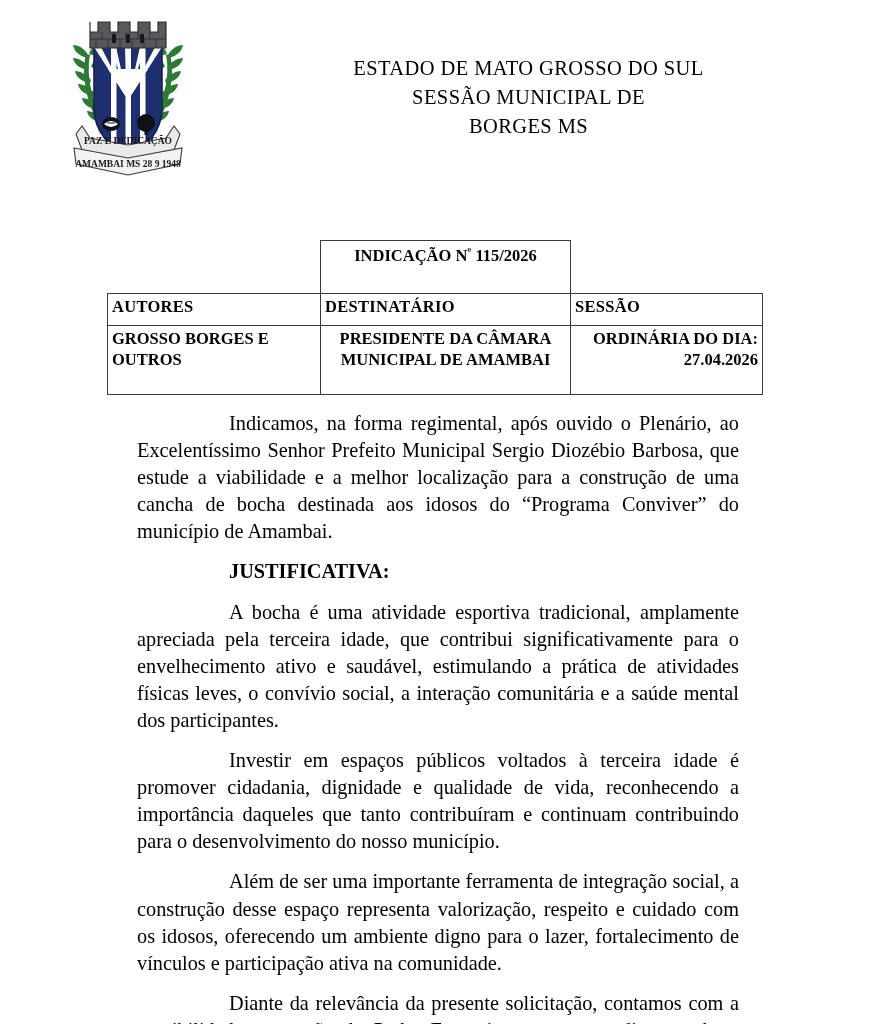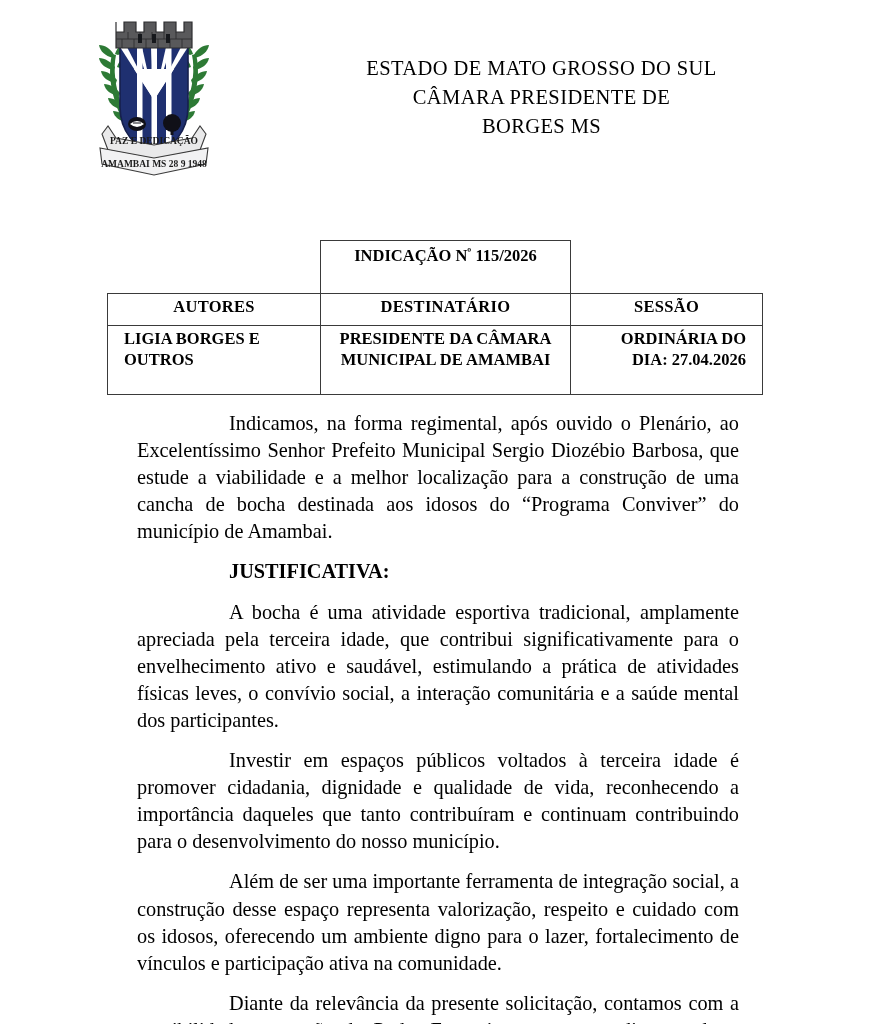--- a/index.html
+++ b/index.html
@@ -20,21 +20,21 @@
   
   .header {
     display: flex;
     align-items: flex-start;
     padding: 14px 0 0 0;
     height: 185px;
     box-sizing: border-box;
   }
   .brasao-wrap {
     width: 120px;
-    margin-left: 94px;
+    margin-left: 68px;
     flex: none;
     position: relative;
   }
   .header-titles {
     flex: 1;
     text-align: center;
     padding-top: 40px;
   }
   .header-titles div {
     font-size: 20.5px;
@@ -52,38 +52,37 @@
   
   .doc-table {
     border-collapse: collapse;
     margin-left: 107px;
     width: 655px;
     table-layout: fixed;
     margin-top: 55px;
   }
   .doc-table td {
     border: 1.4px solid #3a3a3a;
-    padding: 3px 16px;
+    padding: 3px 4px;
     vertical-align: top;
     font-size: 16.5px;
     line-height: 1.25;
   }
   .cell-blank {
     border: none !important;
   }
   .titulo-cell {
     text-align: center;
     font-weight: bold;
     font-size: 17px;
     height: 44px;
     vertical-align: top;
     padding-top: 5px !important;
   }
   .col-head {
-    text-align: center;
     font-weight: bold;
     font-size: 16.5px;
     letter-spacing: 0.3px;
     height: 25px;
     vertical-align: middle;
   }
   .cell-autores {
     font-weight: bold;
     text-align: left;
     height: 62px;
@@ -221,21 +220,21 @@
         <path d="M8 120 L14 112 L22 124 L60 131 L98 124 L106 112 L112 120 L106 136 L60 145 L14 136 Z" fill="#e9e9ea" stroke="#3a3a3a" stroke-width="1.1"></path>
         <text x="60" y="130" font-family="'Liberation Serif', serif" font-size="9.5" font-weight="bold" fill="#1b1b1b" text-anchor="middle">PAZ E DEDICAÇÃO</text>
         <path d="M6 134 L60 144 L114 134 L112 150 L60 161 L8 150 Z" fill="#f2f2f3" stroke="#3a3a3a" stroke-width="1.1"></path>
         <text x="60" y="153" font-family="'Liberation Serif', serif" font-size="9.5" font-weight="bold" fill="#1b1b1b" text-anchor="middle">AMAMBAI   MS   28 9 1948</text>
       </g>
     </svg>
   </div>
 
   <div class="header-titles">
     <div>ESTADO DE MATO GROSSO DO SUL</div>
-    <div>CÂMARA PRESIDENTE DE</div>
+    <div>SESSÃO MUNICIPAL DE</div>
     <div>BORGES MS</div>
   </div>
 </div>
 
 <table class="doc-table">
   <colgroup>
     <col style="width:213px">
     <col style="width:250px">
     <col style="width:192px">
   </colgroup>
@@ -244,21 +243,21 @@
       <td class="cell-blank"></td>
       <td class="titulo-cell"><span>INDICAÇÃO N</span><span class="nbsp-sup">º</span><span> 115/2026</span></td>
       <td class="cell-blank"></td>
     </tr>
     <tr>
       <td class="col-head">AUTORES</td>
       <td class="col-head">DESTINATÁRIO</td>
       <td class="col-head">SESSÃO</td>
     </tr>
     <tr>
-      <td class="cell-autores">LIGIA BORGES E OUTROS</td>
+      <td class="cell-autores">GROSSO BORGES E OUTROS</td>
       <td class="cell-dest">PRESIDENTE DA CÂMARA MUNICIPAL DE AMAMBAI</td>
       <td class="cell-sessao">ORDINÁRIA DO DIA: 27.04.2026</td>
     </tr>
   </tbody>
 </table>
 
 <div class="body-text">
   <p>Indicamos, na forma regimental, após ouvido o Plenário, ao Excelentíssimo Senhor Prefeito Municipal Sergio Diozébio Barbosa, que estude a viabilidade e a melhor localização para a construção de uma cancha de bocha destinada aos idosos do “Programa Conviver” do município de Amambai.</p>
   <p class="just-head">JUSTIFICATIVA:</p>
   <p>A bocha é uma atividade esportiva tradicional, amplamente apreciada pela terceira idade, que contribui significativamente para o envelhecimento ativo e saudável, estimulando a prática de atividades físicas leves, o convívio social, a interação comunitária e a saúde mental dos participantes.</p>

